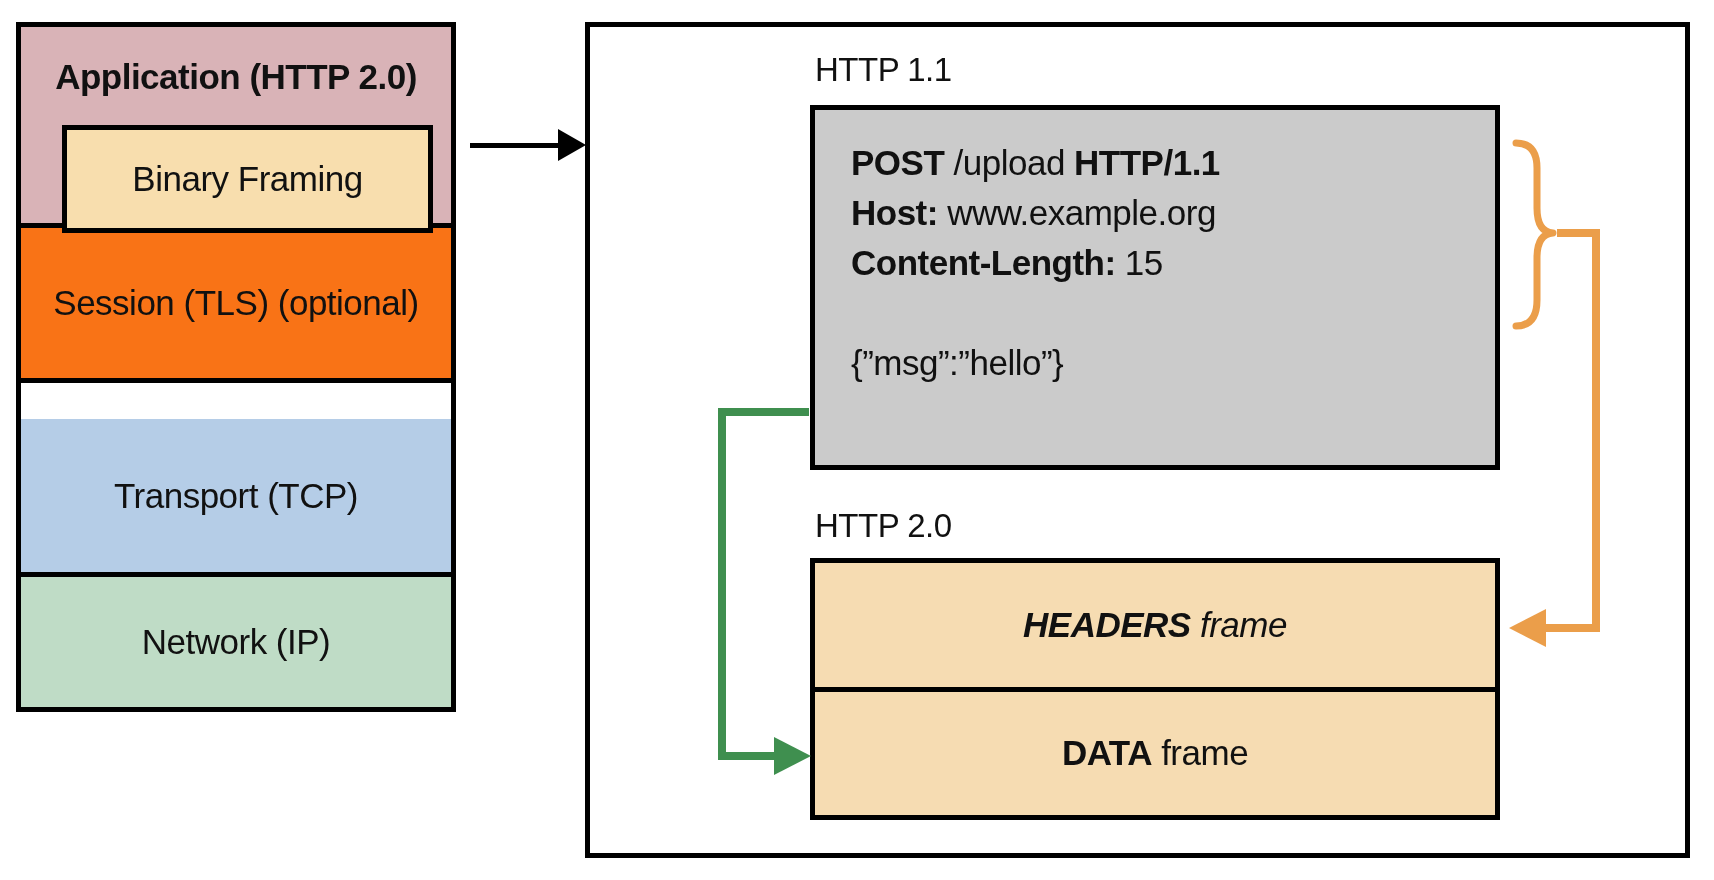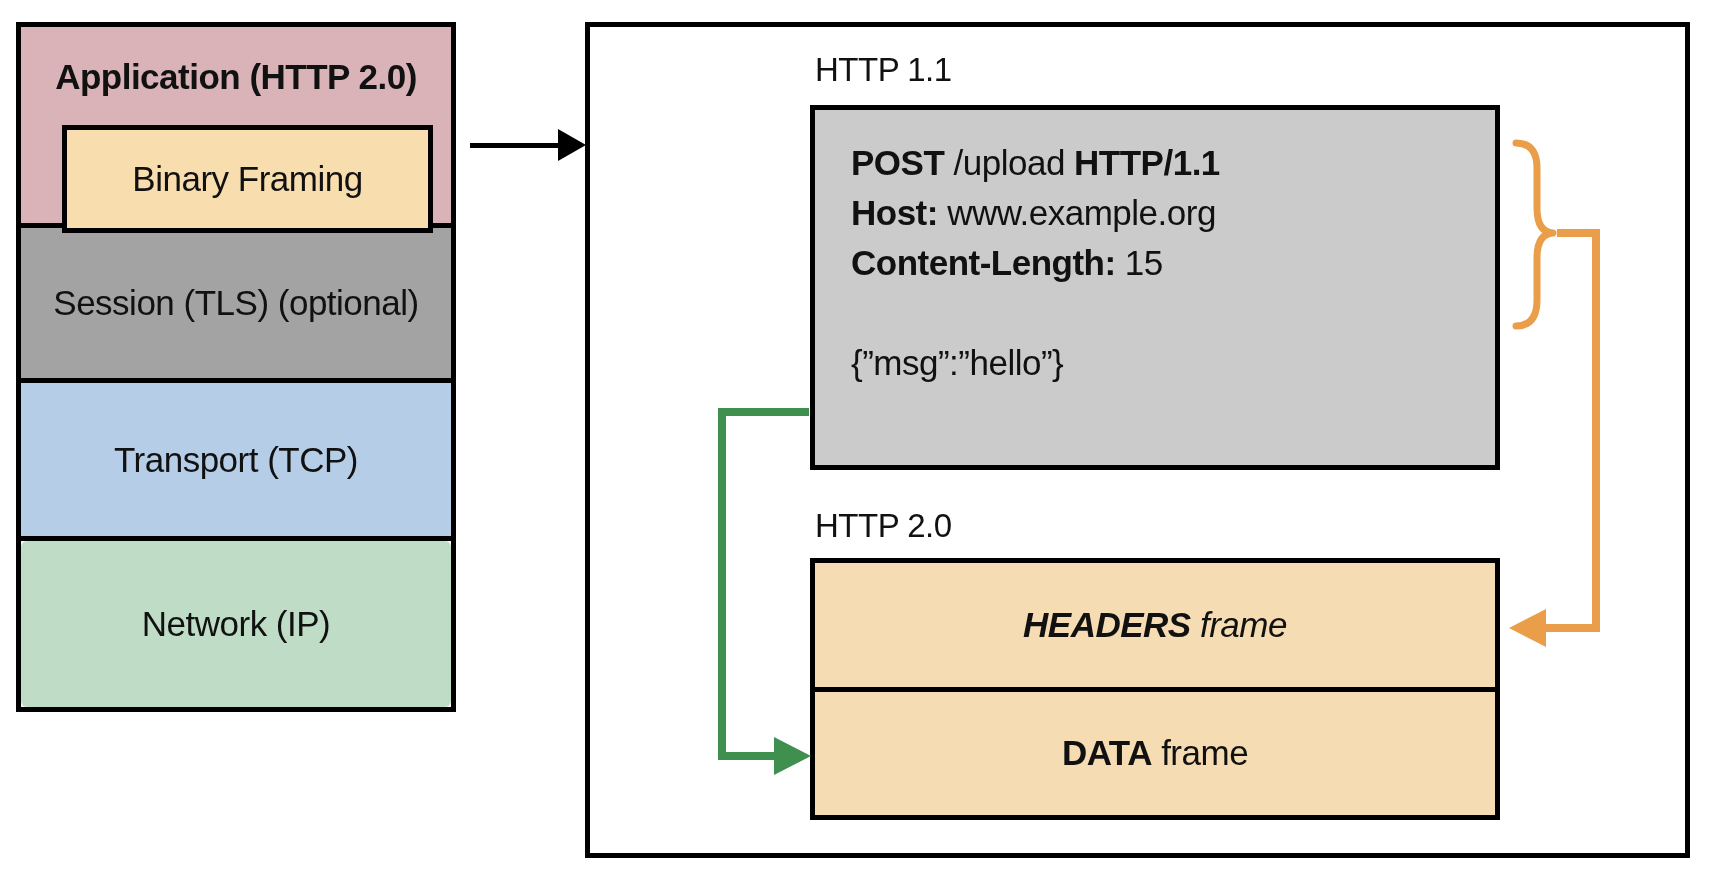--- a/index.html
+++ b/index.html
@@ -22,22 +22,22 @@
     display: flex; flex-direction: column;
   }
   .layer {
     display: flex; align-items: center; justify-content: center;
     font-size: 35px; letter-spacing: -0.5px;
     border-bottom: 5px solid #000;
   }
   .layer:last-child { border-bottom: none; }
   .layer-app { height: 201px; align-items: flex-start; padding-top: 30px; font-weight: bold; }
   .layer-session { height: 155px; }
-  .layer-transport { height: 158px; }
-  .layer-network { flex: 1; border-radius: 6px; }
+  .layer-transport { height: 158px; margin-top: 36px; }
+  .layer-network { flex: 1; }
 
   .binary-framing {
     left: 62px; top: 125px;
     width: 371px; height: 108px;
     border: 5px solid #000;
     display: flex; align-items: center; justify-content: center;
     font-size: 35px; font-weight: normal; letter-spacing: -0.5px;
     z-index: 3;
   }
 
@@ -96,21 +96,21 @@
     z-index: 5;
   }
 </style>
 </head>
 <body>
 
 <div class="abs stack">
   <div class="layer layer-app" style="background-color: rgb(217, 179, 183);">
     <span>Application (HTTP 2.0)</span>
   </div>
-  <div class="layer layer-session" style="background-color: #a3a3a3;">
+  <div class="layer layer-session" style="background-color: #f97316;">
     <span>Session (TLS) (optional)</span>
   </div>
   <div class="layer layer-transport" style="background-color: rgb(181, 205, 231);">
     <span>Transport (TCP)</span>
   </div>
   <div class="layer layer-network" style="background-color: rgb(191, 220, 198);">
     <span>Network (IP)</span>
   </div>
 </div>
 

